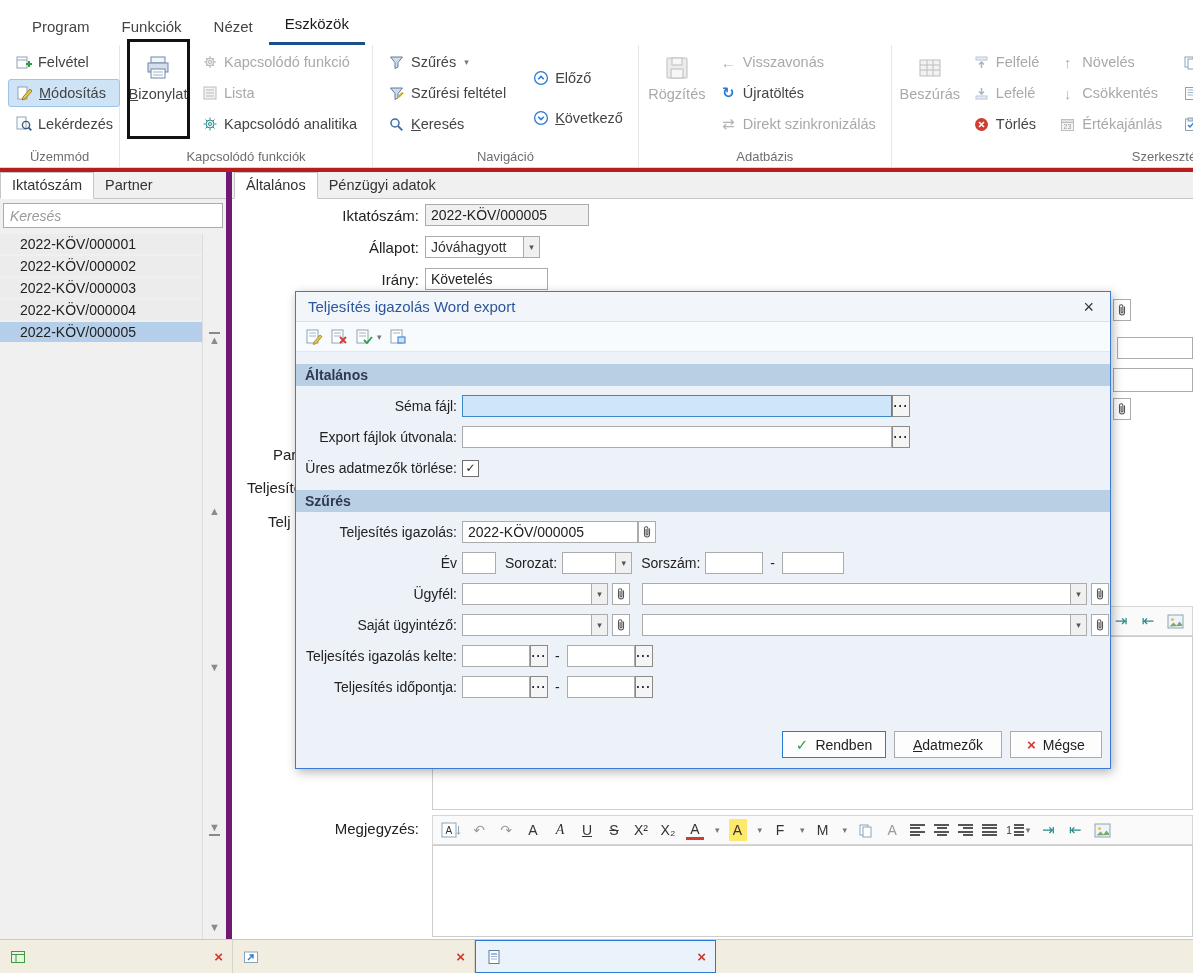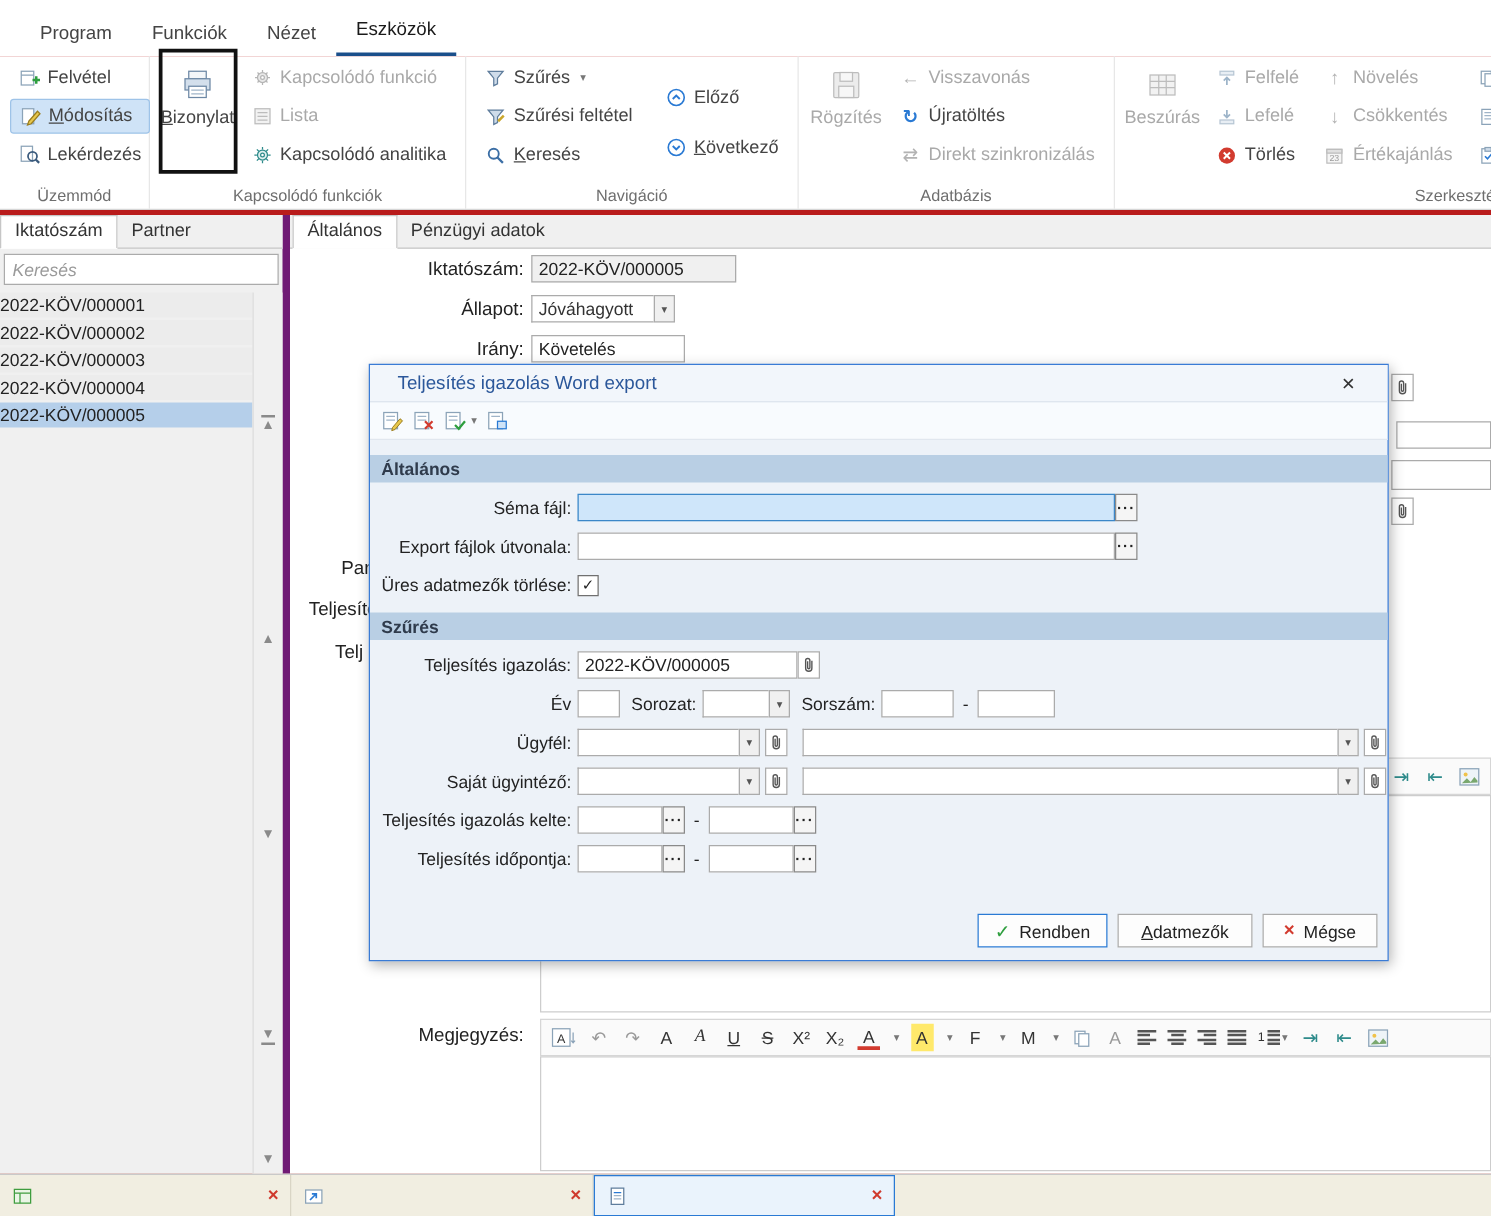--- a/index.html
+++ b/index.html
@@ -36,21 +36,21 @@
 
   
   .left-panel { position:absolute; left:0; top:172px; width:232px; bottom:34px; background:#f0f0f0; border-right:6px solid #701a75; }
   .ptabs { display:flex; height:27px; background:#f0f0f0; border-bottom:1px solid #c6c6c6; align-items:flex-end; }
   .ptab { padding:4px 11px 5px; font-size:14.5px; color:#333; }
   .ptab.active { background:#fff; border:1px solid #c6c6c6; border-bottom:1px solid #fff; margin-bottom:-1px; }
   .searchwrap { padding:4px 3px; }
   .search { width:100%; height:25px; border:1px solid #ababab; background:#fff; padding:0 6px; font-size:14px; font-family:inherit; }
   .search::placeholder { font-style:italic; color:#9a9a9a; }
   .plist { position:absolute; left:0; top:62px; right:24px; bottom:0; }
-  .pitem { height:20px; margin-bottom:2px; display:flex; align-items:center; padding:0 0; font-size:14px; background:#ececec; color:#222; }
+  .pitem { height:20px; margin-bottom:2px; display:flex; align-items:center; padding:0 20px; font-size:14px; background:#ececec; color:#222; }
   .pitem.selected { background:#b5cfea; }
   .pscroll { position:absolute; right:0; top:62px; width:24px; bottom:0; background:#f0f0f0; border-left:1px solid #dcdcdc; }
   .snav { position:absolute; left:0; width:100%; text-align:center; color:#8a8a8a; font-size:11px; line-height:1; }
   .snav .barup { display:inline-block; border-top:2px solid #8a8a8a; padding-top:1px; }
   .snav .bardn { display:inline-block; border-bottom:2px solid #8a8a8a; padding-bottom:1px; }
 
   .main-area { position:absolute; left:232px; top:172px; right:0; bottom:34px; background:#fff; }
   .mtabs { display:flex; height:27px; background:#f0f0f0; border-bottom:1px solid #c6c6c6; align-items:flex-end; padding-left:2px; }
   .frow { position:absolute; display:flex; align-items:center; left:0; }
   .flabel { width:193px; text-align:right; padding-right:6px; font-size:15px; color:#222; white-space:nowrap; }
@@ -81,21 +81,21 @@
         background-image:linear-gradient(#555,#555),linear-gradient(#555,#555),linear-gradient(#555,#555),linear-gradient(#555,#555);
         background-repeat:no-repeat; background-size:15px 2px,10px 2px,15px 2px,10px 2px; }
   .al-l { background-position:0 0,0 3.3px,0 6.6px,0 10px; }
   .al-c { background-position:0 0,50% 3.3px,0 6.6px,50% 10px; }
   .al-r { background-position:0 0,100% 3.3px,0 6.6px,100% 10px; }
   .al-j { background-size:15px 2px,15px 2px,15px 2px,15px 2px; background-position:0 0,0 3.3px,0 6.6px,0 10px; }
   .editor-rect { position:absolute; background:#fff; border:1px solid #cdcdcd; }
 
   
   .dialog { position:absolute; left:295px; top:291px; width:816px; height:478px; background:#edf2f8; border:1px solid #3a7bd5; box-shadow:2px 3px 10px rgba(0,0,0,.3); z-index:50; }
-  .dtitle { height:30px; display:flex; align-items:center; padding:0 22px; color:#2b579a; font-size:15px; background:#f2f6fb; border-bottom:1px solid #d9e1eb; }
+  .dtitle { height:30px; display:flex; align-items:center; padding:0 12px; color:#2b579a; font-size:15px; background:#f2f6fb; border-bottom:1px solid #d9e1eb; }
   .dclose { margin-left:auto; font-size:18px; color:#333; padding:0 4px; line-height:1; }
   .dtoolbar { height:30px; display:flex; align-items:center; gap:7px; padding:0 9px; background:#f8fbfe; border-bottom:1px solid #e1e7ef; }
   .dtbtn { display:flex; align-items:center; gap:2px; }
   .dsection { height:22px; background:#b9cfe4; display:flex; align-items:center; padding:0 9px; font-weight:bold; color:#2f3b4c; font-size:14px; margin-top:12px; }
   .dsection.second { margin-top:11px; }
   .drow { display:flex; align-items:center; margin-top:9px; padding-left:6px; height:22px; }
   .dlabel { width:160px; text-align:right; padding-right:5px; font-size:14px; color:#222; white-space:nowrap; flex:0 0 auto; }
   .dlabel.inlinelbl { width:auto; margin-left:9px; }
   .inp.focusfld { background:#cfe6fa; border:1px solid #3c87c8; }
   .cb { width:17px; height:17px; border:1px solid #707070; background:#fff; display:flex; align-items:center; justify-content:center; font-size:12px; color:#222; }

